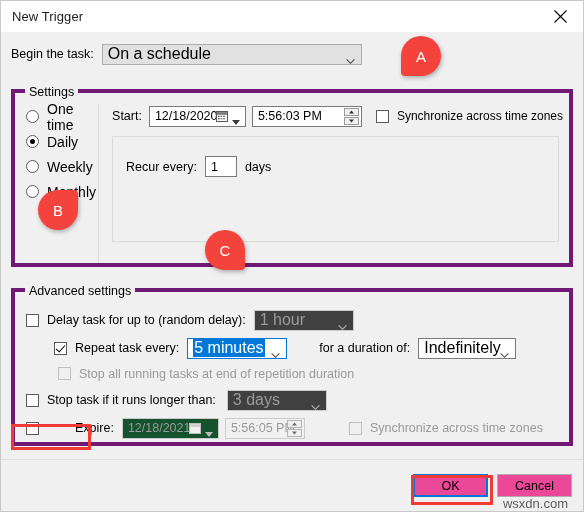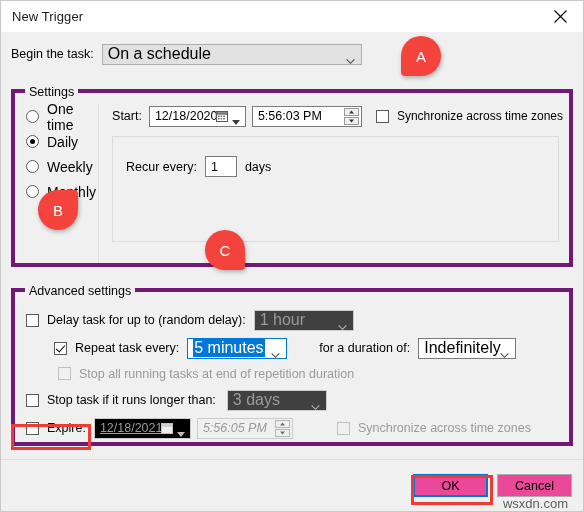--- a/index.html
+++ b/index.html
@@ -186,36 +186,36 @@
     padding-left: 5px;
     position: relative;
   }
   .datebox .cal {
     position: absolute; right: 17px; top: 3px;
   }
   .datebox .dd {
     position: absolute; right: 5px; top: 50%; margin-top: -2px;
   }
   .datebox.disabled {
-    background: #000000; border: 1px solid #cccccc; color: #9a9a9a; text-decoration: underline;
+    background: #14532d; border: 1px solid #cccccc; color: #9a9a9a;
   }
 
   .timebox {
     width: 110px; height: 21px;
     background: #fff;
     border: 1px solid #7a7a7a;
     box-sizing: border-box;
     display: flex;
     align-items: center;
     font-size: 12.5px;
     padding-left: 5px;
     position: relative;
     margin-left: 6px;
   }
-  .timebox.narrow { width: 96px; font-style: italic; }
+  .timebox.narrow { width: 80px; }
   .timebox.disabled {
     background: #f0f0f0; border: 1px solid #cccccc; color: #9a9a9a;
   }
   .spin {
     position: absolute;
     right: 2px; top: 1px;
     width: 15px; height: 17px;
     display: flex; flex-direction: column;
     justify-content: space-between;
   }
@@ -542,21 +542,21 @@
             <span>3 days</span>
             <span class="arrow">
               <svg class="chev" viewBox="0 0 10 6">
                   <polyline points="0.7,0.7 5,5 9.3,0.7" fill="none" stroke="#b5b5b5" stroke-width="1.2"></polyline>
                 </svg>
             </span>
           </span>
         </div>
 
         <div class="adv-row">
-          <span style="display:flex;align-items:center;">
+          <span style="display:flex;align-items:center;gap:28px;">
             <span class="cb"></span>
             <span class="lbl">Expire:</span>
           </span>
           <div class="datebox disabled" style="margin-left:8px;">
             <span>12/18/2021</span>
             <span class="cal">
               <svg width="12" height="12" viewBox="0 0 12 12">
                 <rect x="0.5" y="1.5" width="11" height="10" fill="#f0f0f0" stroke="#c0c0c0"></rect>
                 <rect x="0.5" y="1.5" width="11" height="2.6" fill="#d5d5d5" stroke="#c0c0c0"></rect>
               </svg>

